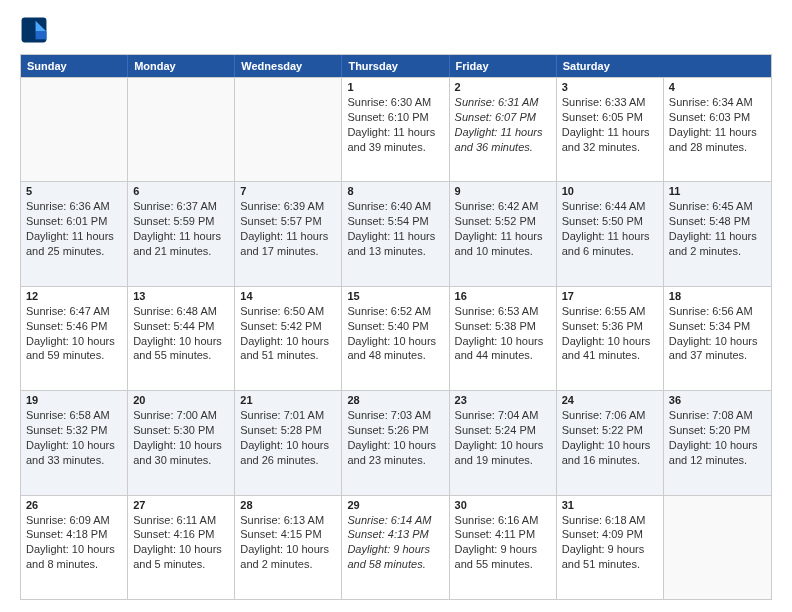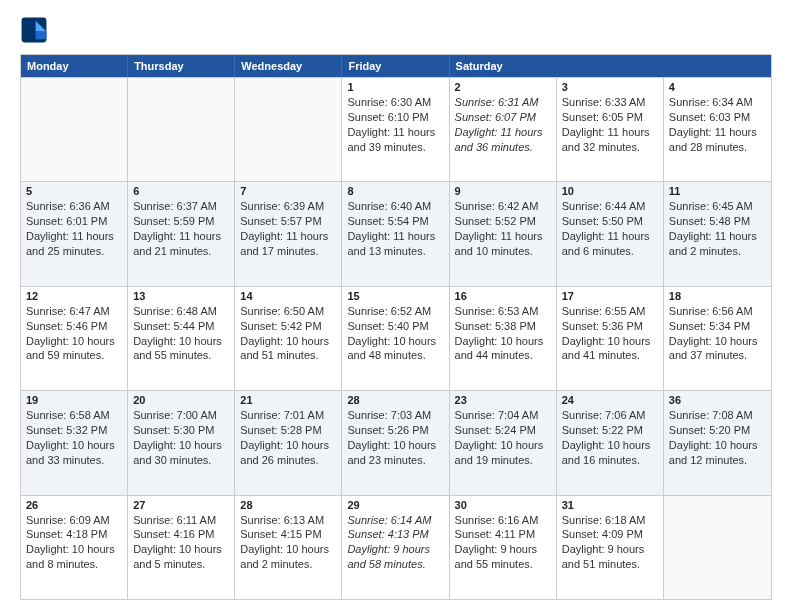--- a/index.html
+++ b/index.html
@@ -123,23 +123,24 @@
       </div>
     </div>
     <div class="title-block">
       <div class="month-title"></div>
       <div class="location"></div>
     </div>
   </div>
 
   <div class="calendar">
     <div class="cal-header">
+    <div class="cal-header-cell">Sunday</div>
         <div class="cal-header-cell">Monday</div>
+        <div class="cal-header-cell">Wednesday</div>
         <div class="cal-header-cell">Thursday</div>
-        <div class="cal-header-cell">Wednesday</div>
         <div class="cal-header-cell">Friday</div>
         <div class="cal-header-cell">Saturday</div>
       </div>
     <div class="cal-body">
     <div class="cal-row">
           <div class="cal-cell empty"></div>
           <div class="cal-cell empty"></div>
           <div class="cal-cell empty"></div>
           <div class="cal-cell">
             <span class="day-num">1</span>

